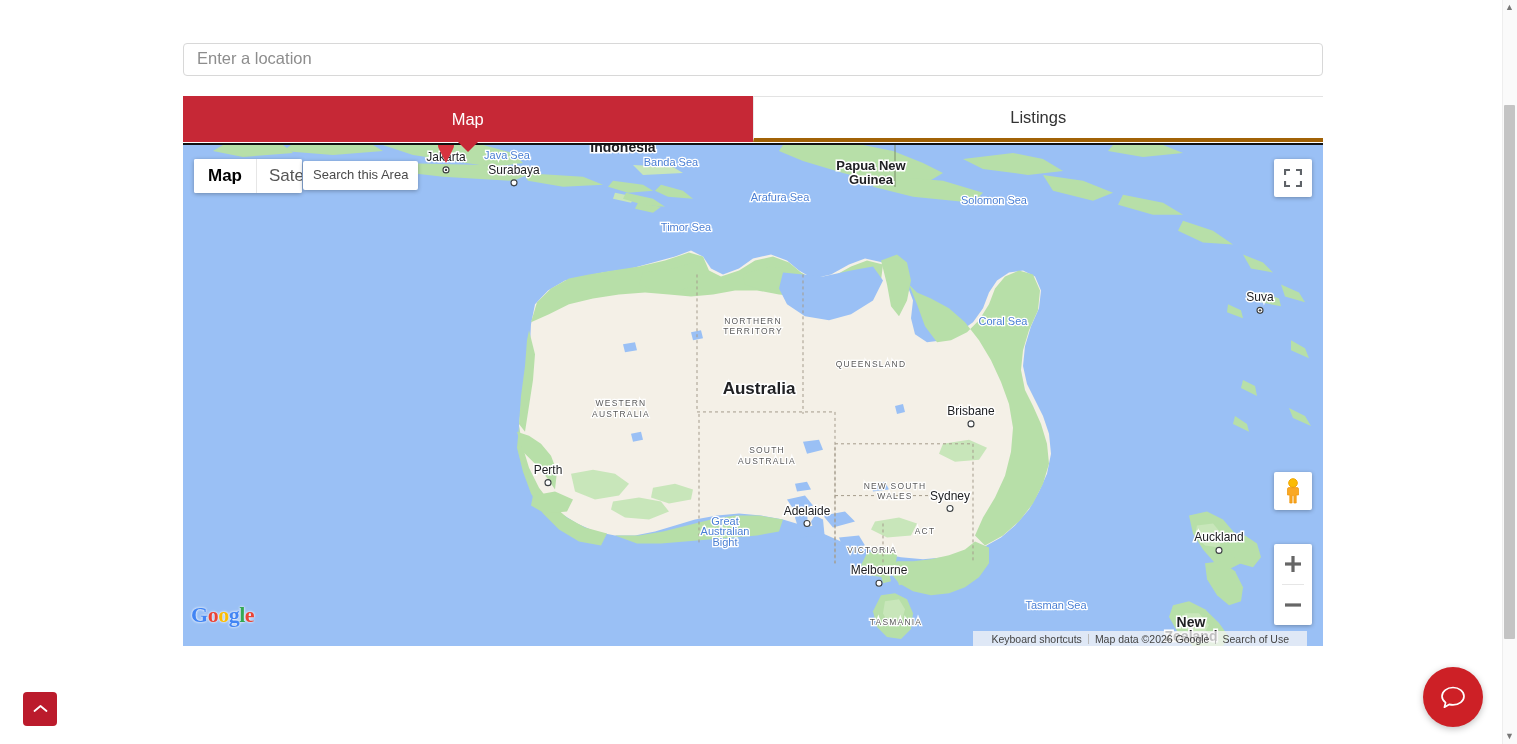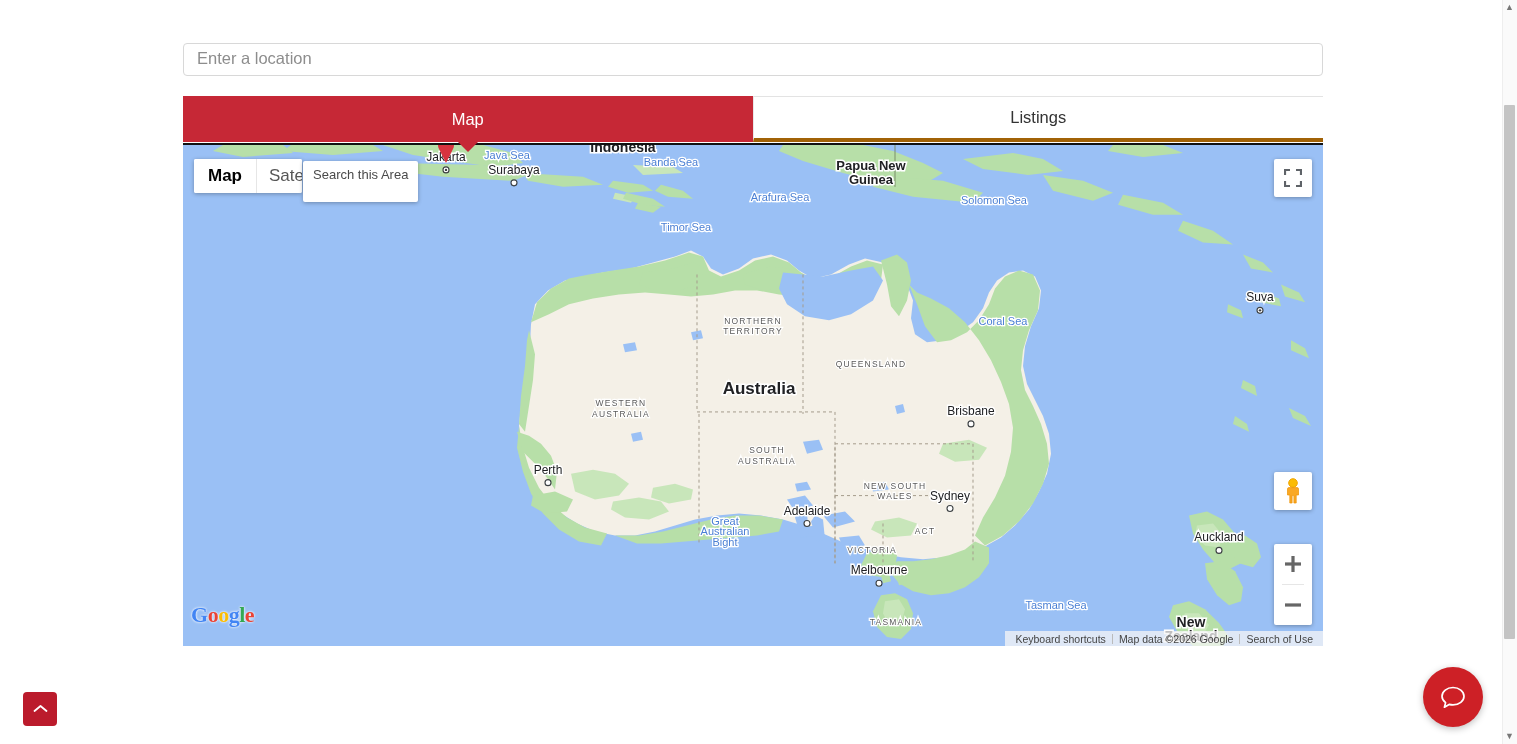--- a/index.html
+++ b/index.html
@@ -122,21 +122,21 @@
   }
   .maptype-btn.sel { font-weight: 700; color: #000; }
   .maptype-btn.sat { border-left: 1px solid #e6e6e6; color: #565656; width: 46px; padding: 0 0 0 12px; overflow: hidden; }
 
   .search-area-btn {
     position: absolute;
     left: 120px; top: 16px;
     background: #fff;
     box-shadow: 0 1px 4px rgba(0,0,0,.3);
     border-radius: 2px;
-    padding: 6px 10px 20px 10px;
+    padding: 6px 10px 8px 10px;
     font-size: 13px;
     color: #4a4a4a;
     cursor: pointer;
     z-index: 25;
     white-space: nowrap;
   }
 
   
   .fs-ctrl {
     position: absolute;
@@ -189,29 +189,29 @@
     font-family: "Liberation Serif", serif;
     font-size: 22px;
     font-weight: 700;
     letter-spacing: -.5px;
     text-shadow: 0 0 2px rgba(255,255,255,.9), 0 0 3px rgba(255,255,255,.8);
   }
 
   
   .attrib {
     position: absolute;
-    right: 0; bottom: 0;
+    right: 16px; bottom: 0;
     display: flex;
     align-items: center;
     height: 15px;
     background: rgba(245,245,245,.75);
     z-index: 20;
     font-size: 10.5px;
     color: #444;
-    padding: 0 4px;
+    padding: 0 12px;
   }
   .attrib span { padding: 0 6px; white-space: nowrap; }
   .attrib .sep { width: 1px; height: 10px; background: #bbb; padding: 0; }
 
   
   .scrolltop {
     position: absolute;
     left: 23px; top: 692px;
     width: 34px; height: 34px;
     background: #bb1b2c;

